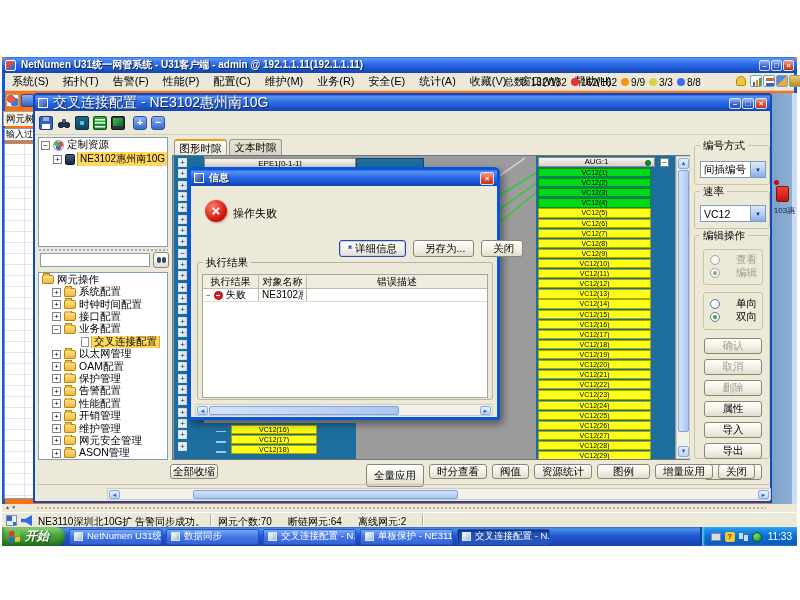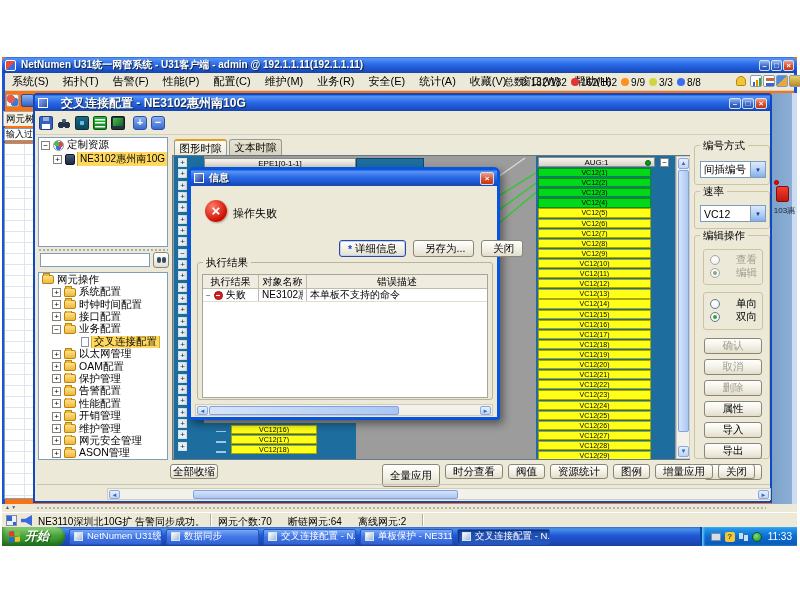--- a/index.html
+++ b/index.html
@@ -29,21 +29,21 @@
 .combo{display:flex;align-items:center;background:#fff;border:1px solid #7f9db9;font-size:10.5px;padding-left:3px}
 .combo .arrow{margin-left:auto;align-self:stretch;width:15px;background:linear-gradient(180deg,#dceafc,#aecbf4 60%,#86aee8);border-left:1px solid #7f9db9;color:#123c8c;font-size:6px;display:flex;align-items:center;justify-content:center}
 .radio-row{display:flex;align-items:center;gap:16px;font-size:10.5px;height:13px}
 .rdo{flex:none;width:10px;height:10px;border-radius:50%;border:1px solid #6a7a92;background:radial-gradient(circle at 40% 35%,#fff,#e8ecf0);position:relative}
 .checked .rdo::after{content:"";position:absolute;left:2px;top:2px;width:4px;height:4px;border-radius:50%;background:#35a435}
 .radio-row.disabled{color:#a29d8e}
 .radio-row.disabled .rdo{border-color:#aaa69a}
 .radio-row.disabled.checked .rdo::after{background:#8ca88c}
 .ts{height:9.2px;margin-bottom:0.93px;background:#ffff18;border:1px solid #a8a800;font-size:7px;line-height:7.2px;text-align:center;overflow:hidden}
 .ts.green{background:#00d818;border-color:#089010}
-.hdr3d{background:linear-gradient(180deg,#f6f4ee,#d6d2c6);border:1px solid #8e8a80;font-size:8px;display:flex;align-items:center;justify-content:center;overflow:hidden}
+.hdr3d{background:linear-gradient(180deg,#f6f4ee,#d6d2c6);border:1px solid #8e8a80;font-size:8px;display:flex;align-items:flex-end;justify-content:center;overflow:hidden}
 .cexp{width:9px;height:9px;margin-bottom:2.35px;border:1px solid #cfe0ea;background:#e8f0f6;color:#123;font-size:8px;line-height:7px;text-align:center}
 .sb{background:#f2f1ea;border:1px solid #d0ccc0}
 .sar{position:absolute;background:linear-gradient(180deg,#e6f0fc,#bcd4f6);border:1px solid #89a8dc;color:#3c64b4;font-size:6px;line-height:9px;text-align:center;border-radius:2px}
 .sth{position:absolute;background:linear-gradient(90deg,#d6e4fa,#aac6f2);border:1px solid #7fa2e0;border-radius:2px}
 .mi{padding:2px 7px;font-size:11px;white-space:nowrap}
 .dot{width:8px;height:8px;border-radius:50%;flex:none}
 .mi12{width:12px;height:12px;border:1px solid #8899aa;border-radius:2px;flex:none}
 .task{width:93px;height:16px;display:flex;align-items:center;gap:4px;padding:0 4px;background:linear-gradient(180deg,#7aa6f4,#4076e8 50%,#3263d4);border:1px solid #2853b8;border-radius:2px;color:#fff;font-size:9.5px;white-space:nowrap;overflow:hidden;flex:none}
 .task.active{background:linear-gradient(180deg,#1c4aaa,#2858c0);box-shadow:inset 1px 1px 2px #0c2a70}
 .task-ico{flex:none;width:9px;height:9px;background:linear-gradient(135deg,#fff,#9ab8d8);border:1px solid #d8e4f0}
@@ -126,21 +126,21 @@
       <span style="white-space:nowrap">网元树</span>
     </div>
     <input class="a sunken" style="left: 2px; top: 71px; width: 31px; height: 13px; font-size: 9px; padding: 0px 1px; font-family: inherit;" value="输入过">
     <div class="a sunken" style="left:2px;top:86px;width:31px;height:356px;background:repeating-linear-gradient(180deg,#fff 0 10px,#dce6f0 10px 11px),#fff">
       <div style="position:absolute;left:19px;top:0;width:1px;height:100%;background:#dce6f0"></div>
     </div>
 
     <div class="a" id="childwin" style="left:31px;top:36px;width:739px;height:410px;background:#ECE9D8;border:2px solid #1048c0;border-radius:4px 4px 0 0">
       <div class="a tbg" style="left:0;top:0;width:735px;height:16px;display:flex;align-items:center;padding:0 3px">
         <div style="width:10px;height:10px;background:linear-gradient(135deg,#88a8f0,#2c50b0);border:1px solid #fff;flex:none"></div>
-        <span style="margin-left:13px;color:#fff;font-size:12px;font-weight:bold;text-shadow:1px 1px 1px #123;white-space:nowrap;overflow:hidden;flex:1">交叉连接配置 - NE3102惠州南10G</span>
+        <span style="margin-left:5px;color:#fff;font-size:14px;font-weight:normal;text-shadow:1px 1px 1px #123;white-space:nowrap;overflow:hidden;flex:1">交叉连接配置 - NE3102惠州南10G</span>
         <span class="wbtn">–</span>
         <span class="wbtn" style="margin-left:1px">□</span>
         <span class="wbtn close" style="margin-left:1px">×</span>
       </div>
 
       <div class="a" style="left:0;top:16px;width:735px;height:24px;display:flex;align-items:center;gap:4px;padding:0 4px;border-bottom:1px solid #d4d0c0">
         <div class="tico" style="background:linear-gradient(#fff,#fff) 3px 8px/8px 5px no-repeat,linear-gradient(#9ab4cc,#9ab4cc) 4px 1px/6px 4px no-repeat,#3560c4;box-shadow:inset 0 0 0 1px #1c3c8c"></div>
         <div class="tico" style="background:radial-gradient(circle at 4px 9px,#223348 3px,transparent 3.5px),radial-gradient(circle at 10px 9px,#223348 3px,transparent 3.5px),radial-gradient(circle at 7px 5px,#45597a 2px,transparent 2.5px)"></div>
         <div class="tico" style="background:radial-gradient(circle at 7px 7px,#6ac0d8 2px,transparent 2.5px),linear-gradient(#1a6a8a,#0c4458);box-shadow:inset 0 0 0 1px #08303c"></div>
         <div class="tico" style="background:linear-gradient(#fff,#fff) 2px 3px/10px 1.5px no-repeat,linear-gradient(#fff,#fff) 2px 6.5px/10px 1.5px no-repeat,linear-gradient(#fff,#fff) 2px 10px/10px 1.5px no-repeat,linear-gradient(180deg,#2ab83a,#128020);box-shadow:inset 0 0 0 1px #0a5a14"></div>
@@ -468,21 +468,21 @@
           </div>
 
           <div class="btn" style="height:15px;padding:0 7px">
             <span>阀值</span>
           </div>
 
           <div class="btn" style="height:15px;padding:0 7px">
             <span>资源统计</span>
           </div>
 
-          <div class="btn" style="height:15px;padding:0 7px">
+          <div class="btn" style="height:15px;padding:0 15px">
             <span>图例</span>
           </div>
 
           <div class="btn" style="height:15px;padding:0 7px">
             <span>增量应用</span>
           </div>
 
           <div class="btn" style="height:15px;padding:0 7px">
             <span>关闭</span>
           </div>
@@ -540,23 +540,20 @@
 
               <div class="trow" style="display:flex;height:13px;font-size:10px;border-bottom:1px solid #e0dcd0">
                 <div class="cell" style="width:56px;gap:3px">
                   <span style="font-size:8px;color:#444">−</span>
                   <span class="stop"></span>
                   <span>失败</span>
                 </div>
                 <div class="cell" style="width:48px">
                   <span style="white-space:nowrap;overflow:hidden">NE3102惠...</span>
                 </div>
-                <div class="cell" style="flex:1;border-right:none">
-                  <span style="white-space:nowrap;overflow:hidden">本单板不支持的命令</span>
-                </div>
               </div>
             </div>
         </div>
       </div>
       <div class="a sb" style="left:4px;top:234px;width:298px;height:12px">
         <div class="sar" style="left:1px;top:1px;width:11px;height:9px">◄</div>
         <div class="sth" style="left:13px;top:1px;width:190px;height:9px"></div>
         <div class="sar" style="right:1px;top:1px;width:11px;height:9px">►</div>
       </div>
     </div>

